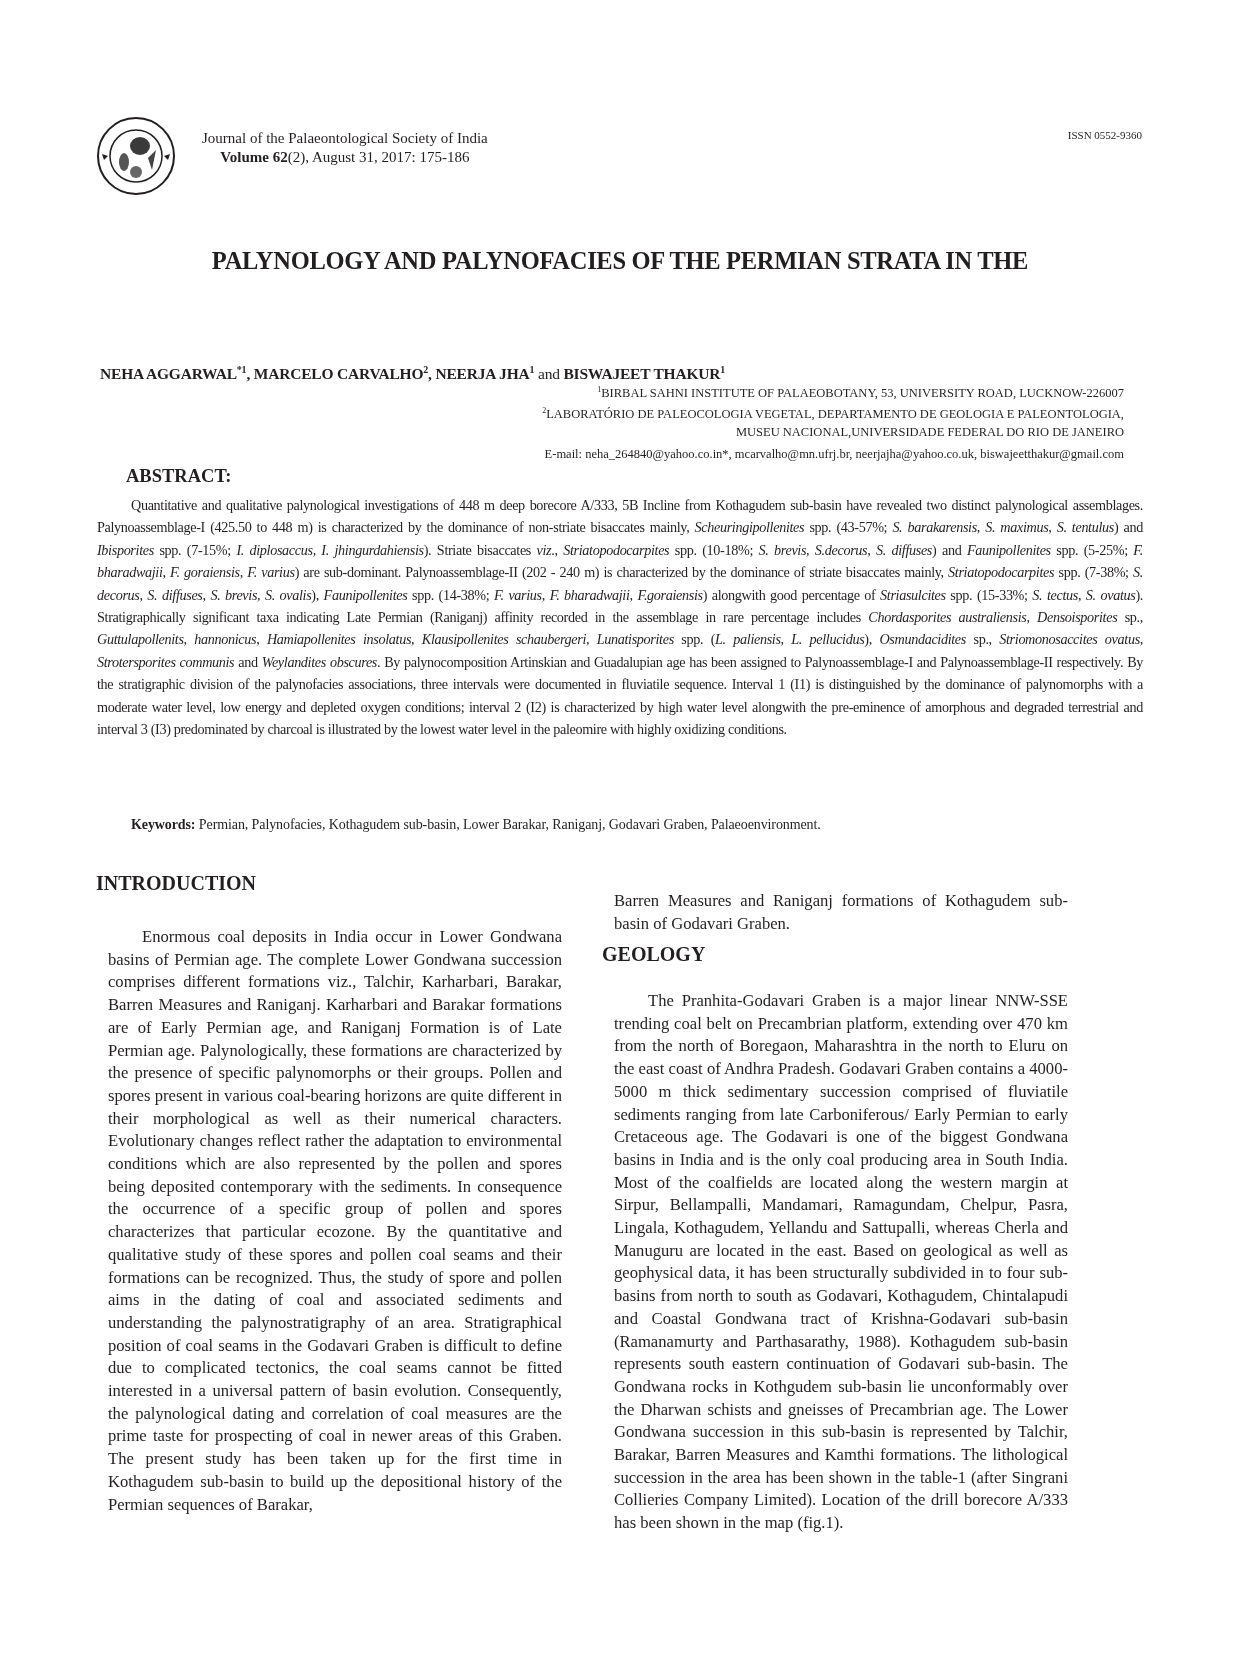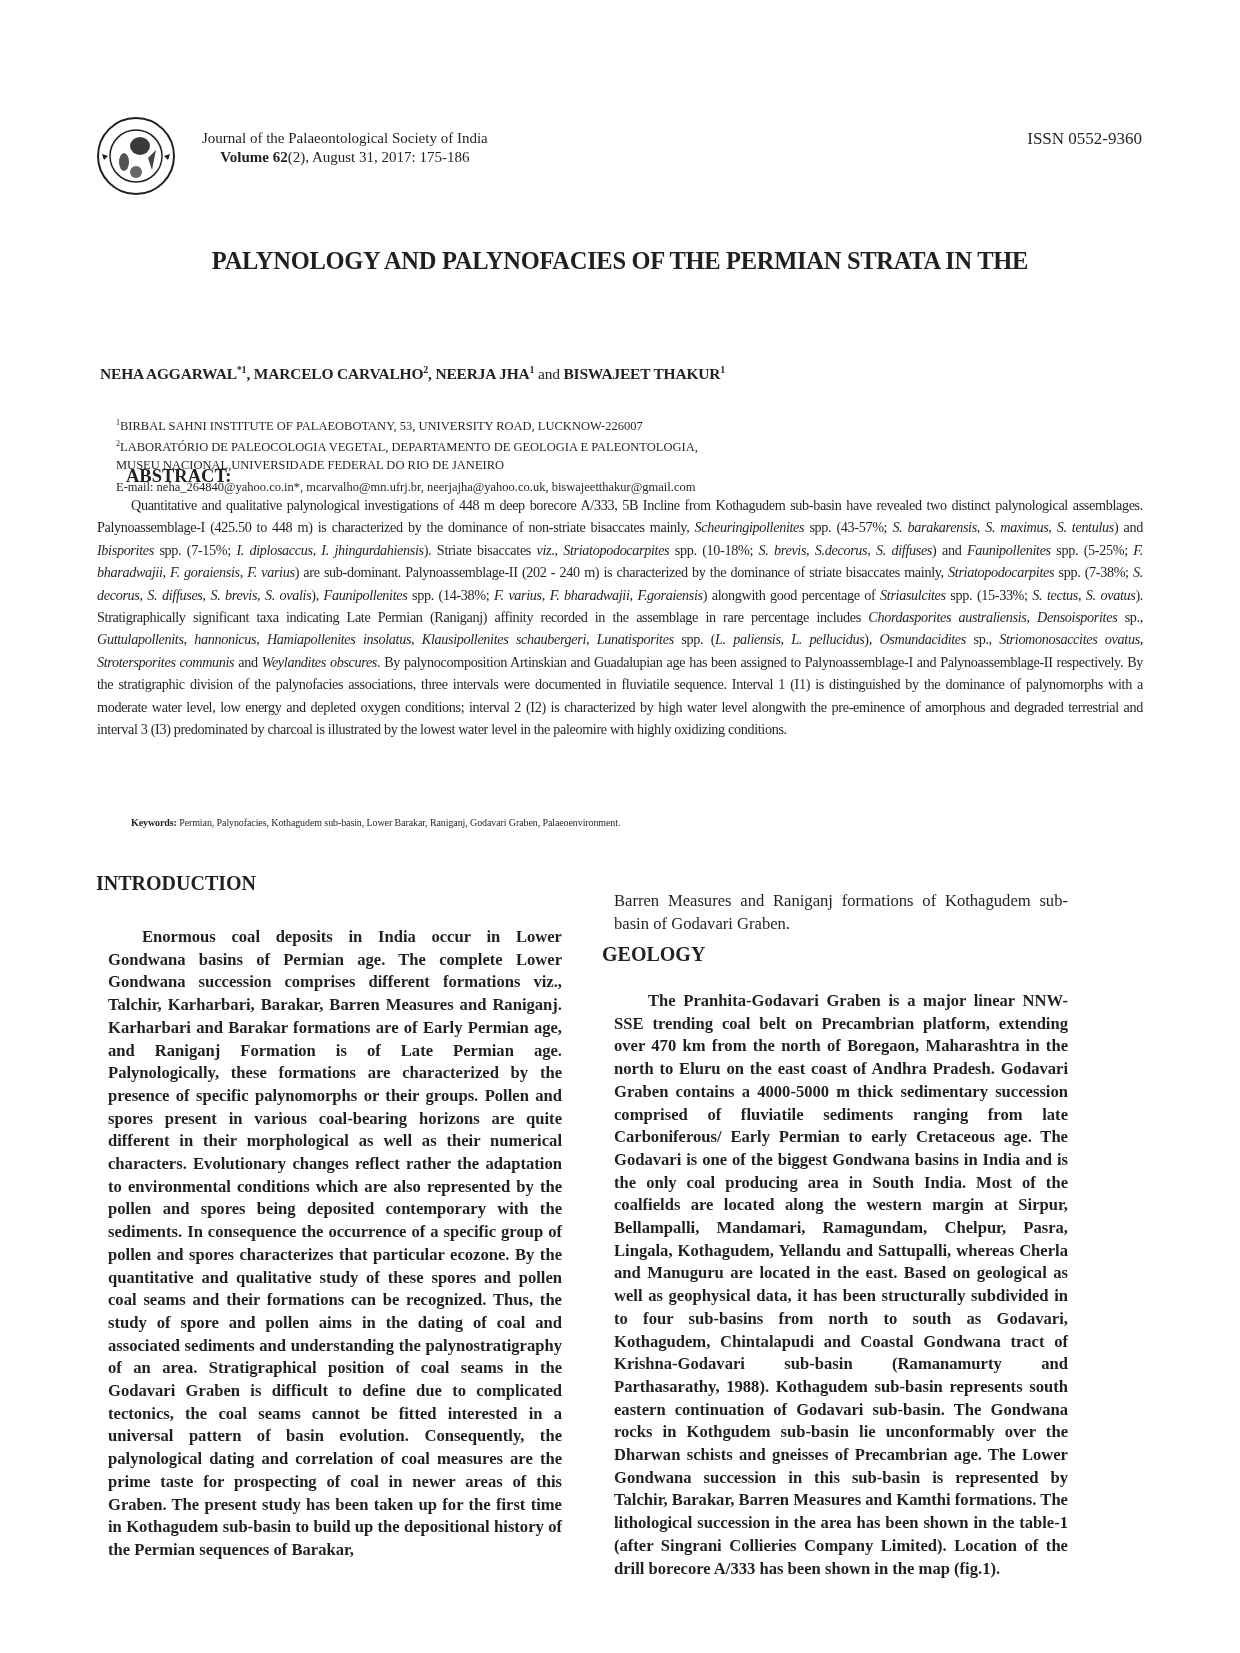--- a/index.html
+++ b/index.html
@@ -4,48 +4,48 @@
 <style>
   html, body { margin: 0; padding: 0; background: #ffffff; }
   body {
     width: 1240px; height: 1653px; position: relative; overflow: hidden;
     font-family: "Liberation Serif", "DejaVu Serif", serif; color: #231f20;
   }
   .abs { position: absolute; text-align: center; }
   .logo { left: 96px; top: 116px; width: 80px; height: 80px; }
   .journal { left: 202px; top: 129px; font-size: 15px; line-height: 19px; }
   .journal b { font-weight: bold; }
-  .issn { right: 98px; top: 129px; font-size: 17px; }
+  .issn { right: 98px; top: 129px; font-size: 11px; }
   .title {
     left: 100px; width: 1040px; top: 245px; 
     font-weight: bold; font-size: 24.5px; line-height: 31px; letter-spacing: -0.3px;
   }
   .authors {
     left: 100px; width: 1040px; top: 364px; text-align: left;
     font-size: 15.5px; font-weight: bold; letter-spacing: -0.2px;
   }
   .authors sup { font-size: 10px; }
   .authors .and { font-weight: normal; }
   .affil {
-    left: 116px; width: 1040px; text-align: left; font-size: 12.5px; line-height: 21px; margin-top: 33px;
+    left: 84px; width: 1040px; text-align: right; font-size: 12.5px; line-height: 21px;
   }
   .abstract-h { left: 97px; top: 466px; font-weight: bold; font-size: 18.5px; margin-left: 29px; }
   .abstract {
     left: 97px; width: 1046px; top: 494px; font-size: 14.2px; line-height: 22.4px;
     text-align: justify; text-indent: 34px; letter-spacing: -0.35px;
   }
   .abstract i { font-style: italic; }
   .keywords {
-    left: 131px; top: 817px; font-size: 10px; letter-spacing: -0.1px;
+    left: 131px; top: 817px; font-size: 14px; letter-spacing: -0.1px;
   }
   .keywords b { font-weight: bold; }
   .sec-h { font-weight: bold; font-size: 20px; }
   .col { width: 478px; font-size: 16.6px; line-height: 22.7px; text-align: justify; }
   .col p { margin: 12px; }
-  .indent { text-indent: 34px; font-weight: bold; }
+  .indent { text-indent: 34px; }
 </style>
 </head>
 <body>
 
 <div class="abs logo">
   <svg width="80" height="80" viewBox="0 0 80 80">
     <circle cx="40" cy="40" r="38" fill="#fff" stroke="#231f20" stroke-width="2"></circle>
     <circle cx="40" cy="40" r="26" fill="#fff" stroke="#231f20" stroke-width="1.5"></circle>
     <ellipse cx="44" cy="30" rx="10" ry="9" fill="#3a3a3a"></ellipse>
     <ellipse cx="28" cy="46" rx="5" ry="9" fill="#555"></ellipse>

